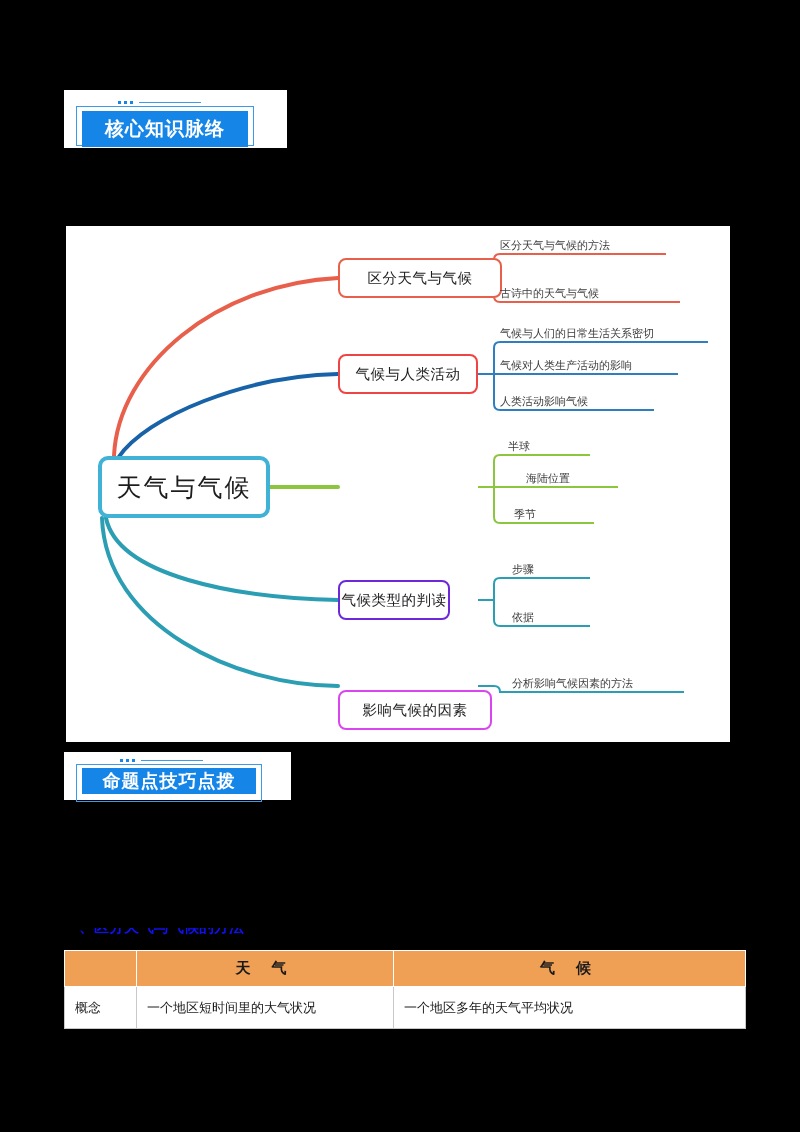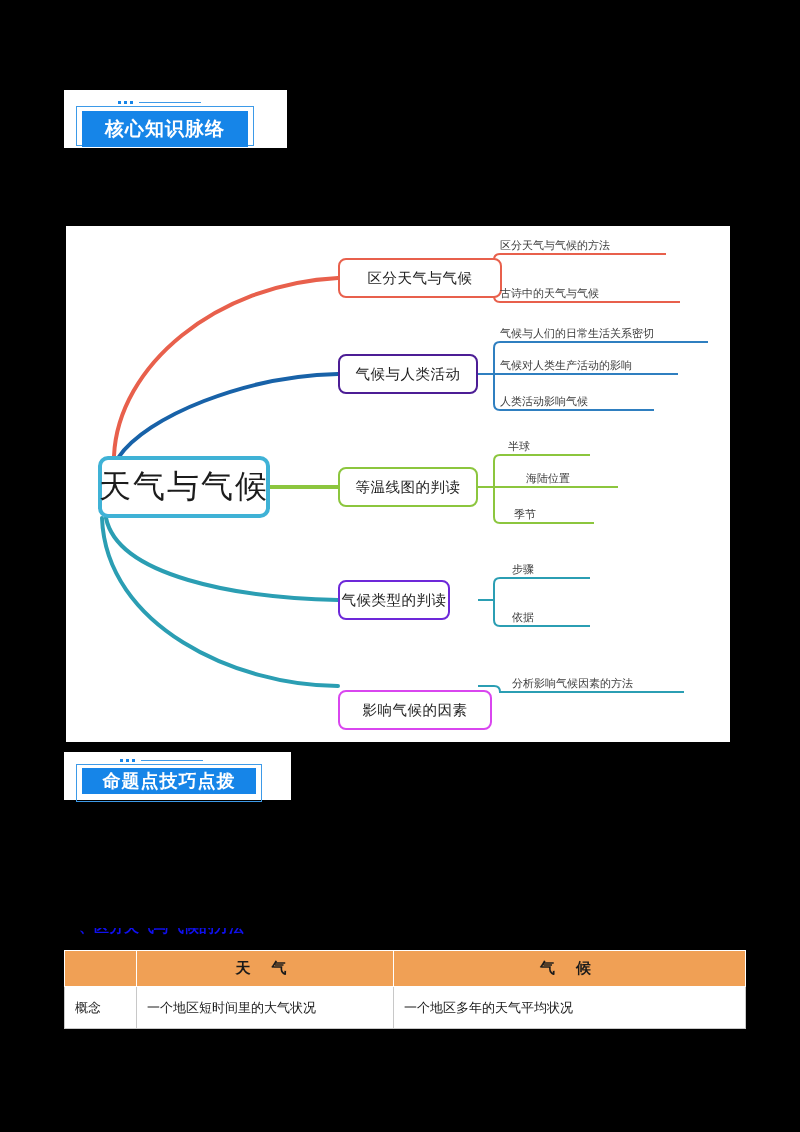--- a/index.html
+++ b/index.html
@@ -76,21 +76,21 @@
     align-items: center;
     justify-content: center;
     color: #1c1c1c;
     font-family: "DejaVu Sans", "Liberation Sans", sans-serif;
     white-space: nowrap;
   }
   #node-root {
     left: 32px; top: 230px; width: 172px; height: 62px;
     border: 4px solid #3fb2d6;
     border-radius: 10px;
-    font-size: 32px;
+    font-size: 25px;
     letter-spacing: 2px;
   }
   .mm-branch {
     height: 40px;
     border-radius: 8px;
     font-size: 14.5px;
     letter-spacing: 0.5px;
   }
   .mm-leaf {
     position: absolute;
@@ -204,26 +204,25 @@
 
     <path d="M 412 460 L 428 460 Q 434 460 434 466 L 434 466 L 618 466" stroke="#2b9eb3" stroke-width="2" fill="none"></path>
   </svg>
 
   <div class="mm-node" id="node-root">天气与气候</div>
 
   <div class="mm-node mm-branch" style="left:272px; top:32px; width:164px; border:2px solid #e8604c;">区分天气与气候</div>
   <div class="mm-leaf" style="left:434px; top:12px;">区分天气与气候的方法</div>
   <div class="mm-leaf" style="left:434px; top:60px;">古诗中的天气与气候</div>
 
-  <div class="mm-node mm-branch" style="left:272px; top:128px; width:140px; border:2px solid #4c1d95;">气候与人类活动</div>
+  <div class="mm-node mm-branch" style="left:272px; top:128px; width:140px; border:2px solid #ef4444;">气候与人类活动</div>
   <div class="mm-leaf" style="left:434px; top:100px;">气候与人们的日常生活关系密切</div>
   <div class="mm-leaf" style="left:434px; top:132px;">气候对人类生产活动的影响</div>
   <div class="mm-leaf" style="left:434px; top:168px;">人类活动影响气候</div>
 
-  <div class="mm-node mm-branch" style="left:272px; top:241px; width:140px; border:2px solid #8cc63e;">等温线图的判读</div>
   <div class="mm-leaf" style="left:442px; top:213px;">半球</div>
   <div class="mm-leaf" style="left:460px; top:245px;">海陆位置</div>
   <div class="mm-leaf" style="left:448px; top:281px;">季节</div>
 
   <div class="mm-node mm-branch" style="left:272px; top:354px; width:112px; border:2px solid #6d28d9;">气候类型的判读</div>
   <div class="mm-leaf" style="left:446px; top:336px;">步骤</div>
   <div class="mm-leaf" style="left:446px; top:384px;">依据</div>
 
   <div class="mm-node mm-branch" style="left:272px; top:440px; width:154px; border:2px solid #d946ef;margin-top:24px;">影响气候的因素</div>
   <div class="mm-leaf" style="left:446px; top:450px;">分析影响气候因素的方法</div>

